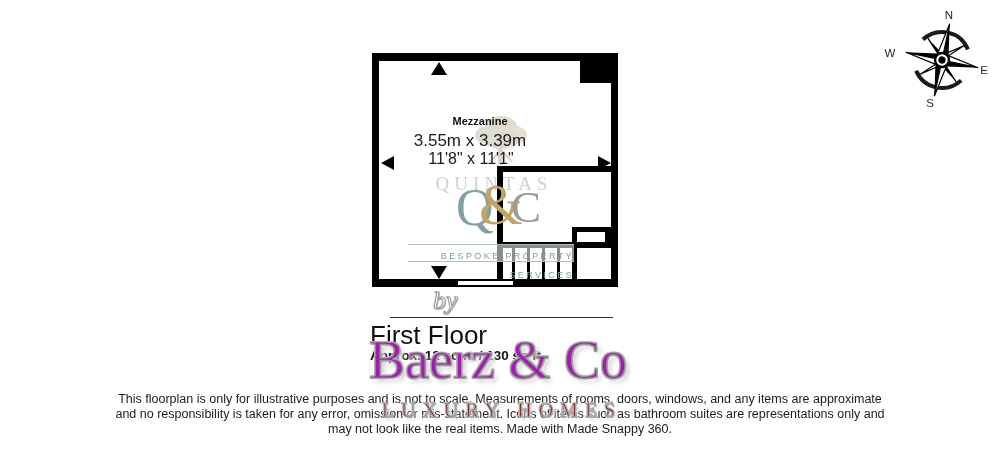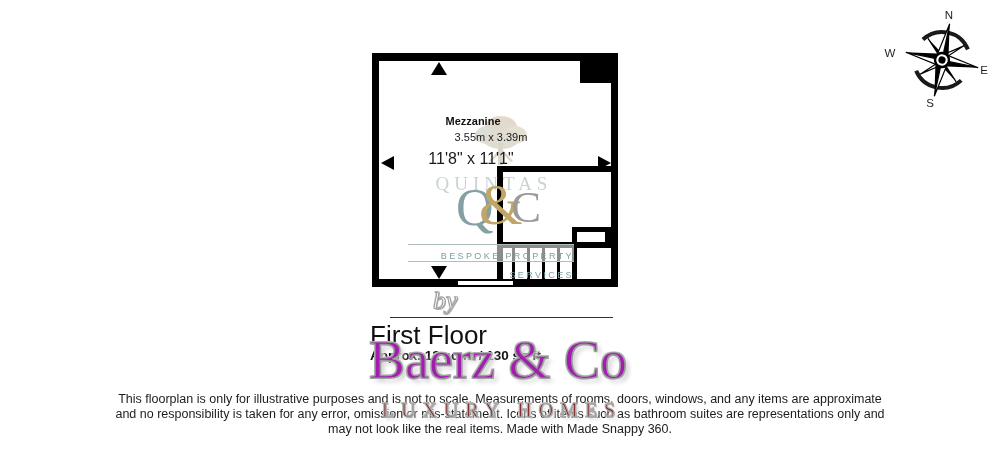--- a/index.html
+++ b/index.html
@@ -14,21 +14,21 @@
   .tread{position:absolute;background:#000;z-index:1;}
   .alcove{position:absolute;background:#fff;border-top:5px solid #000;border-left:5px solid #000;
           border-right:6px solid #000;box-sizing:border-box;z-index:2;}
   .arrow{position:absolute;width:0;height:0;z-index:2;}
   .arrow-up{border-left:8px solid transparent;border-right:8px solid transparent;border-bottom:13px solid #000;}
   .arrow-down{border-left:8px solid transparent;border-right:8px solid transparent;border-top:13px solid #000;}
   .arrow-left{border-top:7px solid transparent;border-bottom:7px solid transparent;border-right:13px solid #000;}
   .arrow-right{border-top:7px solid transparent;border-bottom:7px solid transparent;border-left:13px solid #000;}
   .ctext{position:absolute;transform:translateX(-50%);white-space:nowrap;z-index:3;text-align:center;}
   .room-name{font-size:11px;font-weight:bold;color:#111;}
-  .room-metric{font-size:11px;color:#1a1a1a;margin-left:21px;}
+  .room-metric{font-size:17px;color:#1a1a1a;}
   .room-imperial{font-size:16px;color:#1a1a1a;}
   
   .wmq{font-family:"Liberation Serif",serif;z-index:4;}
   .wm-ghost-top{font-size:19px;letter-spacing:5px;color:#c9d3d5;}
   .wm-ghost-mid{font-size:27px;letter-spacing:9px;color:#d6dddd;z-index:3;}
   .wm-mono{z-index:5;}
   .wm-q{font-family:"Liberation Serif",serif;font-size:52px;color:#84a0a2;line-height:1;}
   .wm-amp{font-family:"Liberation Serif",serif;font-size:56px;color:#c2a567;line-height:1;}
   .wm-c{font-family:"Liberation Serif",serif;font-size:45px;color:#9a9a9a;line-height:1;}
   .wm-band{position:absolute;left:36px;top:191px;width:166px;height:16px;z-index:5;
@@ -95,21 +95,21 @@
       <g fill="#a08a5e">
         <ellipse cx="34" cy="16" rx="16" ry="11"></ellipse>
         <ellipse cx="20" cy="24" rx="12" ry="9" fill="#8f9480"></ellipse>
         <ellipse cx="48" cy="24" rx="12" ry="9" fill="#b09a6a"></ellipse>
         <ellipse cx="34" cy="28" rx="18" ry="10" fill="#9c8f6e"></ellipse>
         <rect x="31" y="32" width="5" height="22" fill="#8a7a55"></rect>
         <path d="M33 38 L22 50 L24 51 L34 41 L44 51 L46 50 L35 38 Z" fill="#8a7a55"></path>
       </g>
     </svg>
 
-    <div class="ctext room-name" style="left:101px;top:62px;">Mezzanine</div>
+    <div class="ctext room-name" style="left:108px;top:62px;">Mezzanine</div>
     <div class="ctext room-metric" style="left:98px;top:78px;">3.55m x 3.39m</div>
     <div class="ctext room-imperial" style="left:99px;top:97px;">11'8" x 11'1"</div>
 
     <div class="ctext wmq wm-ghost-top" style="left:122px;top:120px;">QUINTAS</div>
     <div class="abs wm-mono wm-q" style="left:84px;top:129px;">Q</div>
     <div class="abs wm-mono wm-amp" style="left:107px;top:124px;">&amp;</div>
     <div class="abs wm-mono wm-c" style="left:139px;top:132px;">C</div>
     <div class="wm-band">
       <span>BESPOKE PROPERTY SERVICES</span>
     </div>

